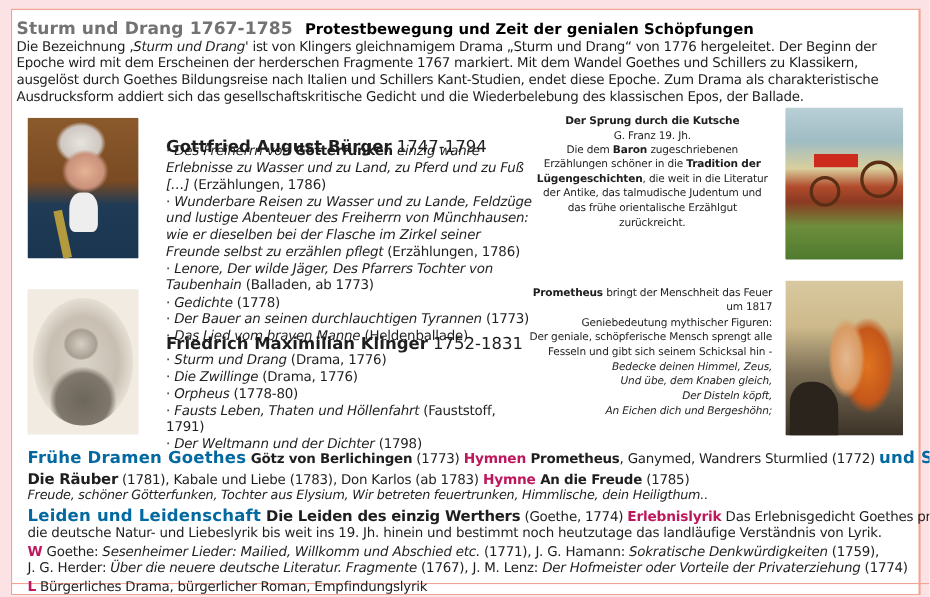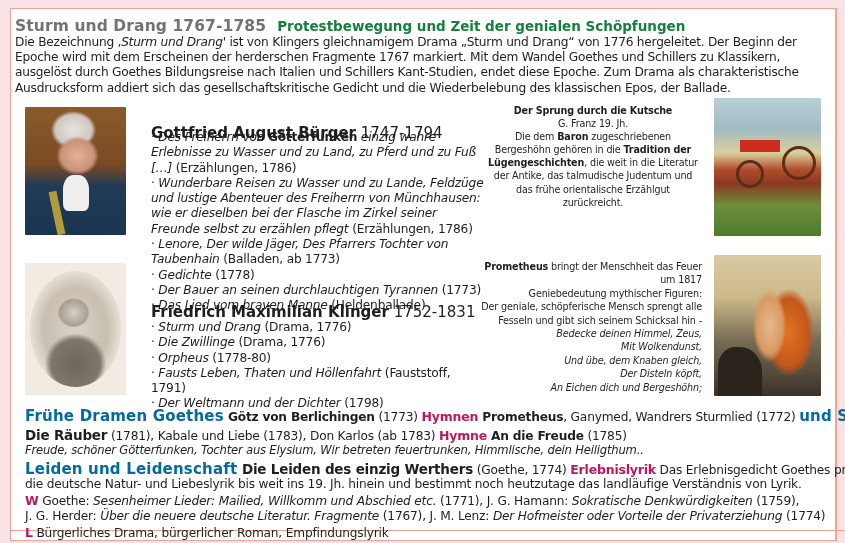--- a/index.html
+++ b/index.html
@@ -2,21 +2,21 @@
 <html><head>
 <meta charset="utf-8">
 <style>
   * { box-sizing: border-box; margin: 0; padding: 0; }
   html, body { width: 845px; height: 543px; overflow: hidden; }
   body { background: #fbe2e5; font-family: "DejaVu Sans", sans-serif; color: #1e1e1e; position: relative; }
   .page { position: absolute; left: 10px; top: 8px; width: 827px; height: 533px; background: #ffffff; border: 1.5px solid #f2a393; border-right-width: 2px; }
   .abs { position: absolute; }
   .title-line { left: 15px; top: 16px; white-space: nowrap; }
   .title-main { font-size: 15.5px; font-weight: bold; color: #737373; letter-spacing: 0.1px; }
-  .title-sub { font-size: 13.5px; font-weight: bold; color: #15803d; margin-left: 6px; }
+  .title-sub { font-size: 13.5px; font-weight: bold; color: #000000; margin-left: 6px; }
   .intro { left: 15px; top: 35px; width: 812px; font-size: 12.2px; line-height: 15.2px; letter-spacing: -0.25px; }
   .img { position: absolute; overflow: hidden; border-radius: 1px; }
   .portrait1 { left: 25px; top: 107px; width: 101px; height: 128px;
     background: radial-gradient(ellipse 30% 22% at 52% 38%, #e4b395 0%, #c9917a 55%, transparent 70%),
                 radial-gradient(ellipse 30% 20% at 48% 18%, #e8e4df 0%, #cfc8c2 60%, transparent 75%),
                 linear-gradient(180deg, #8b5a2c 0%, #7a4a23 45%, #1f3b56 62%, #1a3550 100%); }
   .portrait1 .collar { position: absolute; left: 38px; top: 68px; width: 26px; height: 36px; background: #eeeeee; border-radius: 40% 40% 20% 20%; }
   .portrait1 .trim { position: absolute; left: 28px; top: 84px; width: 8px; height: 44px; background: #b39a3c; transform: rotate(-12deg); }
   .portrait2 { left: 25px; top: 263px; width: 101px; height: 132px; background: #f1ebe2; }
   .portrait2 .oval { position: absolute; left: 5px; top: 8px; width: 91px; height: 116px; border-radius: 50%;
@@ -96,30 +96,29 @@
   <div><span>· </span><i>Sturm und Drang</i><span> (Drama, 1776)</span></div>
   <div><span>· </span><i>Die Zwillinge</i><span> (Drama, 1776)</span></div>
   <div><span>· </span><i>Orpheus</i><span> (1778-80)</span></div>
   <div><span>· </span><i>Fausts Leben, Thaten und Höllenfahrt</i><span> (Fauststoff, 1791)</span></div>
   <div><span>· </span><i>Der Weltmann und der Dichter</i><span> (1798)</span></div>
 </div>
 
 <div class="abs cap1">
   <div class="b">Der Sprung durch die Kutsche</div>
   <div>G. Franz 19. Jh.</div>
-  <div><span>Die dem </span><b>Baron</b><span> zugeschriebenen Bergeshöhn gehören in die </span><b>Tradition der Lügengeschichten</b><span>, die weit in die Literatur der Antike, das talmudische Judentum und das frühe orientalische Erzählgut zurückreicht.</span></div>
+  <div><span>Die dem </span><b>Baron</b><span> zugeschriebenen Erzählungen schöner in die </span><b>Tradition der Lügengeschichten</b><span>, die weit in die Literatur der Antike, das talmudische Judentum und das frühe orientalische Erzählgut zurückreicht.</span></div>
 </div>
 
 <div class="abs cap2">
   <div><b>Prometheus</b><span> bringt der Menschheit das Feuer um 1817</span></div>
   <div>Geniebedeutung mythischer Figuren:</div>
   <div>Der geniale, schöpferische Mensch sprengt alle Fesseln und gibt sich seinem Schicksal hin -</div>
   <div style="font-style:italic;">
     <div>Bedecke deinen Himmel, Zeus,</div>
-    <div>Mit Wolkendunst,</div>
     <div>Und übe, dem Knaben gleich,</div>
     <div>Der Disteln köpft,</div>
     <div>An Eichen dich und Bergeshöhn;</div>
   </div>
 </div>
 
 <div class="abs bottom" style="top:406px;">
   <span class="hl-big">Frühe Dramen Goethes</span><span class="b sz12"> Götz von Berlichingen</span><span class="sz12"> (1773) </span><span class="hl-small">Hymnen</span><span class="b sz12"> Prometheus</span><span class="sz12">, Ganymed, Wandrers Sturmlied (1772) </span><span class="hl-big">und Schillers</span>
 </div>
 <div class="abs bottom" style="top:425px;">

